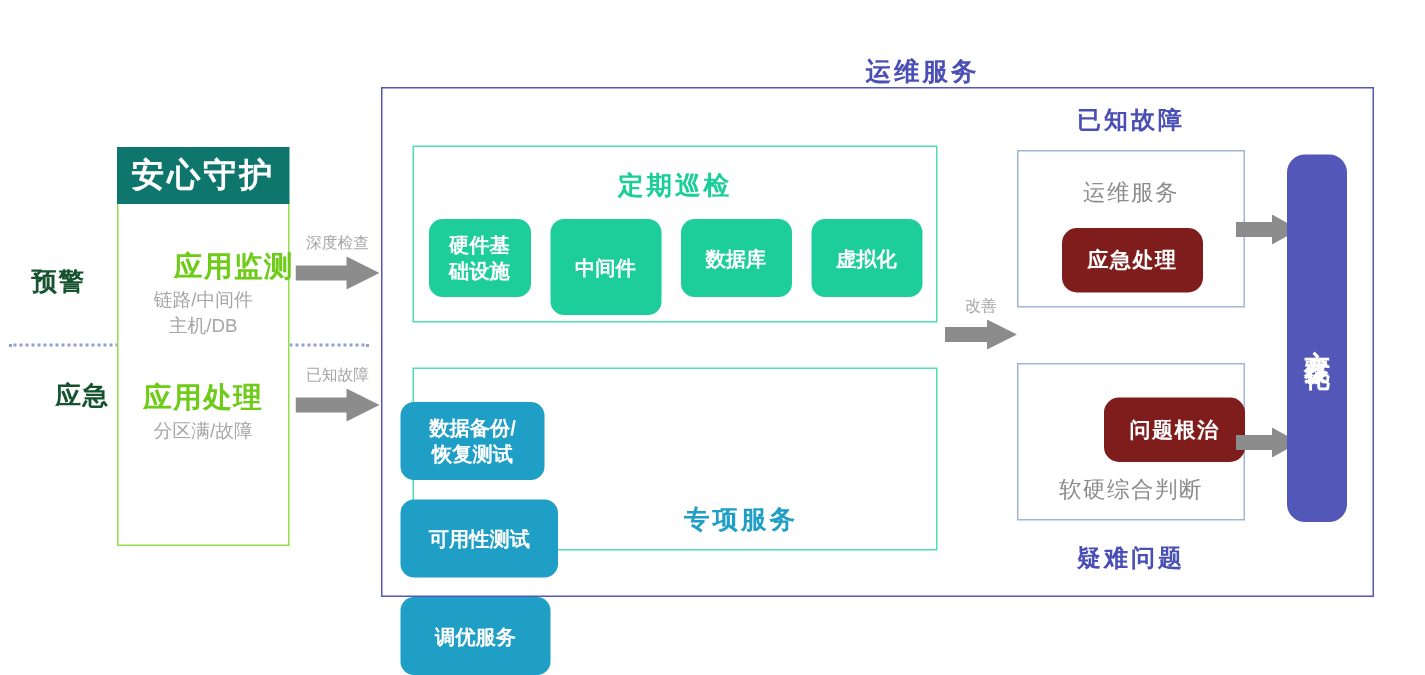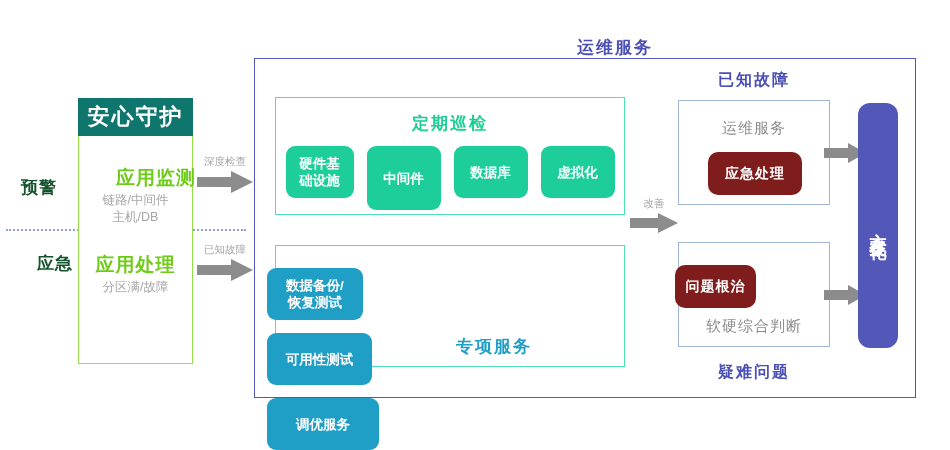--- a/index.html
+++ b/index.html
@@ -161,40 +161,40 @@
   <div class="abs chip-row" style="left:267px;top:268px;width:334px;flex-direction:column;">
     <div class="chip blue" style="width:96px;height:52px;">
       <span>
         <span>数据备份/</span><br>
         <span>恢复测试</span>
       </span>
     </div>
     <div class="chip blue" style="width:105px;height:52px;">
       <span>可用性测试</span>
     </div>
-    <div class="chip blue" style="width:112px;height:52px;">
+    <div class="chip blue" style="width:100px;height:52px;">
       <span>调优服务</span>
     </div>
   </div>
   <div class="abs blue-title" style="left:275px;top:335px;width:350px;margin-left:44px;">专项服务</div>
 
   <div class="abs arrow-wrap" style="left:630px;top:197px;width:48px;">
     <div class="arrow-cap">改善</div>
     <svg class="arrow-svg" width="48" height="20" viewBox="0 0 48 20">
       <polygon points="0,5 28,5 28,0 48,10 28,20 28,15 0,15" fill="#8c8c8c"></polygon>
     </svg>
   </div>
 
   <div class="abs right-head" style="left:678px;top:70px;width:152px;">已知故障</div>
   <div class="abs right-box" style="left:678px;top:100px;width:152px;height:105px;"></div>
   <div class="abs right-muted" style="left:678px;top:119px;width:152px;">运维服务</div>
   <div class="abs pill-blue" style="left:708px;top:152px;width:94px;height:43px;">应急处理</div>
 
   <div class="abs right-box" style="left:678px;top:242px;width:152px;height:105px;"></div>
-  <div class="abs pill-blue" style="left:675px;top:265px;width:81px;height:43px;">问题根治</div>
+  <div class="abs pill-blue" style="left:736px;top:265px;width:94px;height:43px;">问题根治</div>
   <div class="abs right-muted" style="left:672px;top:317px;width:164px;">软硬综合判断</div>
   <div class="abs right-head" style="left:678px;top:362px;width:152px;">疑难问题</div>
 
   <svg class="abs" width="42" height="20" viewBox="0 0 42 20" style="left:824px;top:143px;">
     <polygon points="0,5 24,5 24,0 42,10 24,20 24,15 0,15" fill="#8c8c8c"></polygon>
   </svg>
   <svg class="abs" width="42" height="20" viewBox="0 0 42 20" style="left:824px;top:285px;">
     <polygon points="0,5 24,5 24,0 42,10 24,20 24,15 0,15" fill="#8c8c8c"></polygon>
   </svg>
 

